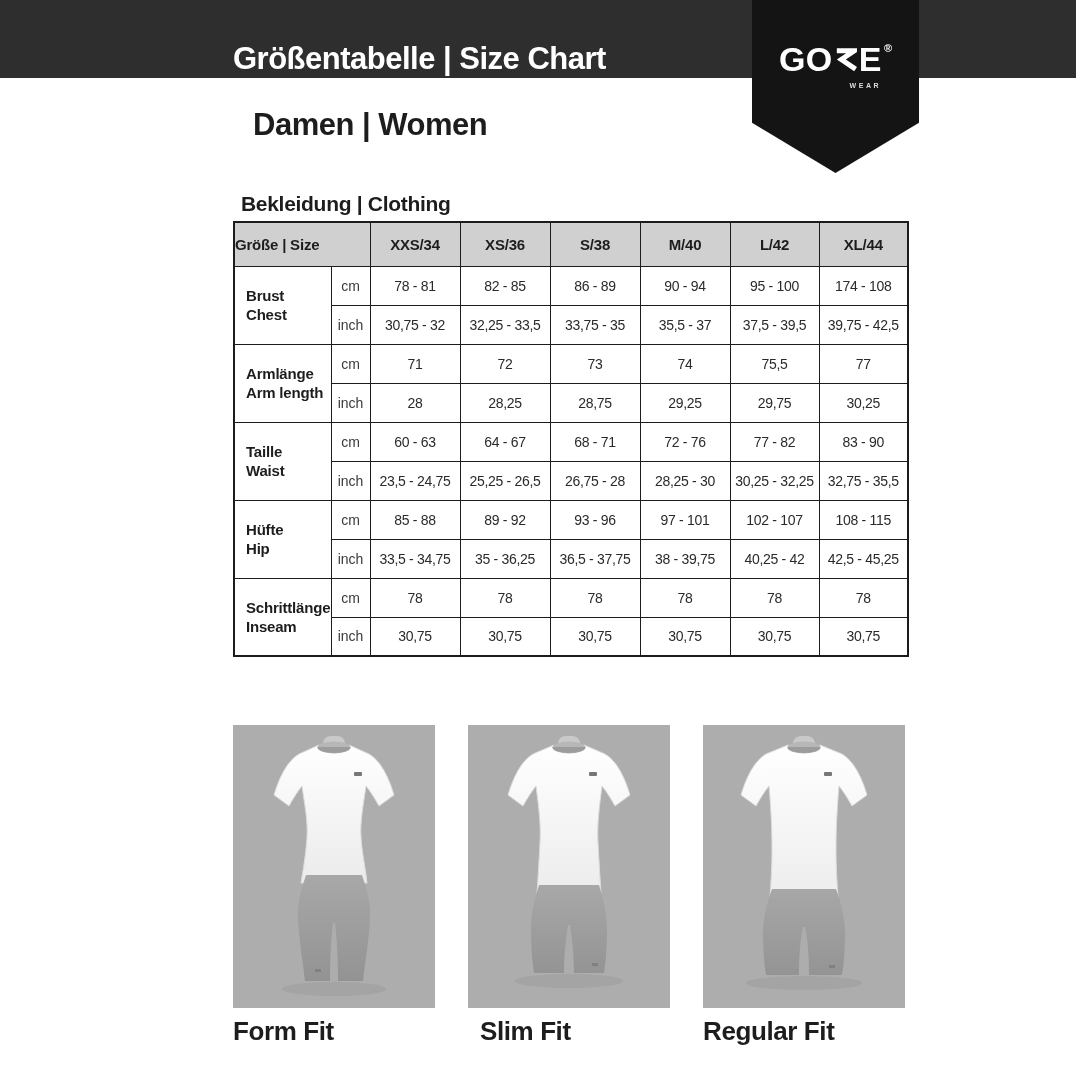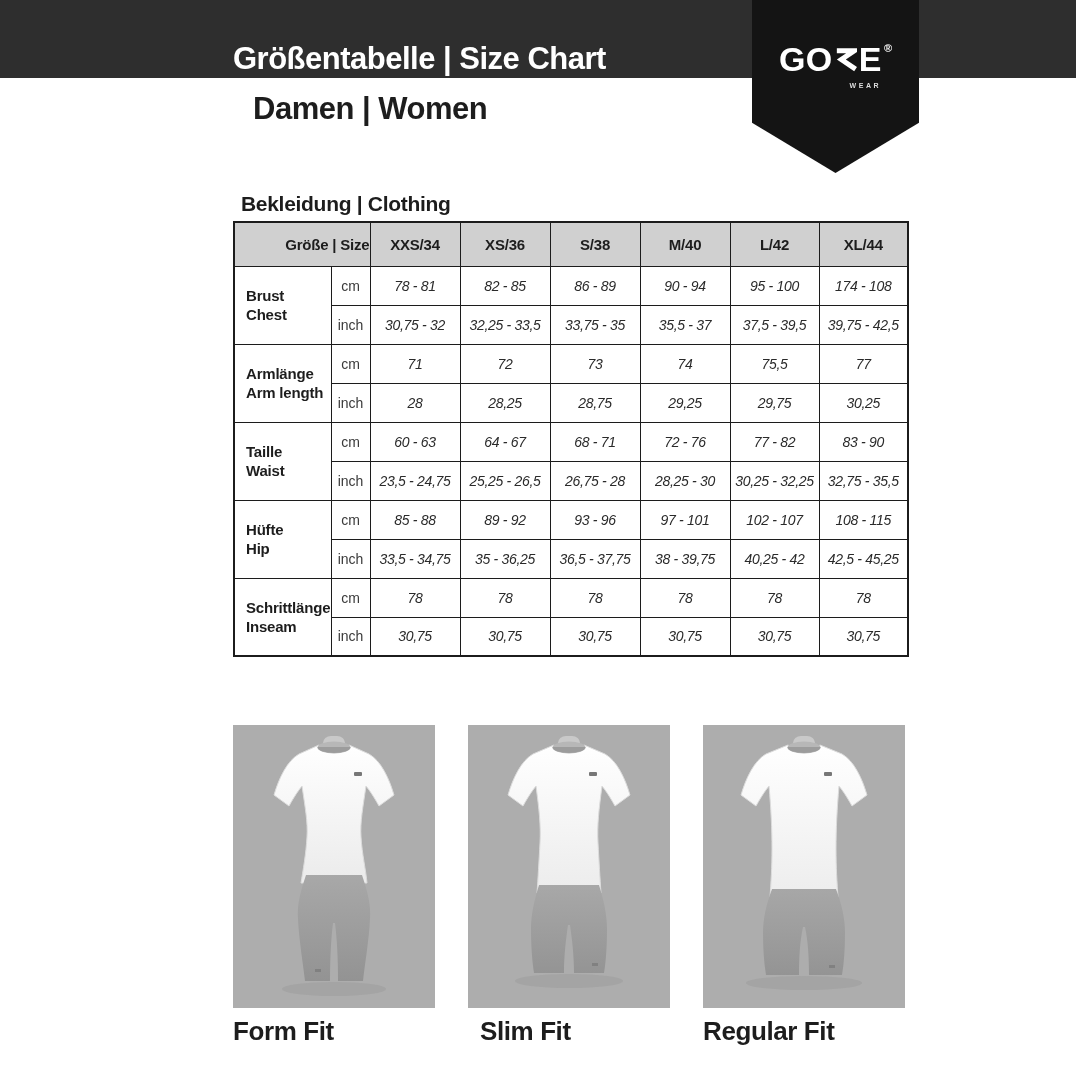--- a/index.html
+++ b/index.html
@@ -8,21 +8,21 @@
     position:relative;width:1076px;height:1080px;background:#ffffff;
     overflow:hidden;font-family:"Liberation Sans",sans-serif;color:#1d1d1d;
   }
   
   .topbar{position:absolute;left:0;top:0;width:1080px;height:78px;background:#2e2e2e;}
   .title{
     position:absolute;left:233px;top:42px;margin:0;
     font-size:31px;font-weight:bold;letter-spacing:-0.5px;color:#ffffff;line-height:34px;
   }
   .subtitle{
-    position:absolute;left:253px;top:92px;margin:0;
+    position:absolute;left:253px;top:108px;margin:0;
     font-size:31px;font-weight:bold;letter-spacing:-0.5px;color:#1d1d1d;line-height:34px;
   }
   
   .pennant{
     position:absolute;left:752px;top:0;width:167px;height:173px;background:#141414;
     clip-path:polygon(0 0,100% 0,100% 71%,50% 100%,0 71%);z-index:5;
   }
   .logo{position:absolute;left:0;top:42px;width:100%;display:flex;justify-content:center;align-items:flex-start;color:#fff;}
   .logo .lt{font-size:34px;font-weight:bold;line-height:34px;letter-spacing:0.5px;}
   .rglyph{width:22px;height:25px;margin:5px 2px 0 2px;display:block;}
@@ -34,26 +34,26 @@
     font-size:21px;font-weight:bold;letter-spacing:-0.3px;color:#1d1d1d;
   }
   
   .sizes{
     position:absolute;left:233px;top:221px;width:674px;
     border-collapse:collapse;table-layout:fixed;border:2px solid #1c1c1c;
   }
   .sizes th,.sizes td{border:1px solid #1c1c1c;padding:0;overflow:hidden;white-space:nowrap;}
   .sizes thead tr{height:44px;}
   .sizes thead th{background:#d0d0d0;font-size:15px;font-weight:bold;text-align:center;letter-spacing:-0.2px;}
-  .sizes th.corner{text-align:right;padding-left:10px;margin-left:10px;}
+  .sizes th.corner{text-align:left;margin-left:10px;}
   .sizes tbody tr{height:39px;}
   .mlabel{background:#fff;text-align:left;padding-left:7px;font-size:15px;font-weight:bold;}
   .mlabel span{display:block;line-height:19px;letter-spacing:-0.2px;padding-left:11px;}
   .unit{font-size:14px;font-weight:normal;color:#3a3a3a;text-align:center;}
-  .val{font-size:14px;font-weight:normal;color:#2a2a2a;text-align:center;letter-spacing:-0.3px;font-style:italic;}
+  .val{font-size:14px;font-weight:normal;color:#2a2a2a;text-align:center;letter-spacing:-0.3px;}
   
   .panel{position:absolute;top:725px;width:202px;height:283px;}
   .p1{left:233px;}.p2{left:468px;}.p3{left:703px;}
   .panel svg{display:block;}
   .fitlabel{position:absolute;top:1016px;font-size:26px;font-weight:bold;letter-spacing:-0.4px;color:#1d1d1d;}
   .f1{left:233px;}.f2{left:480px;}.f3{left:703px;}
 </style>
 </head>
 <body>
 

